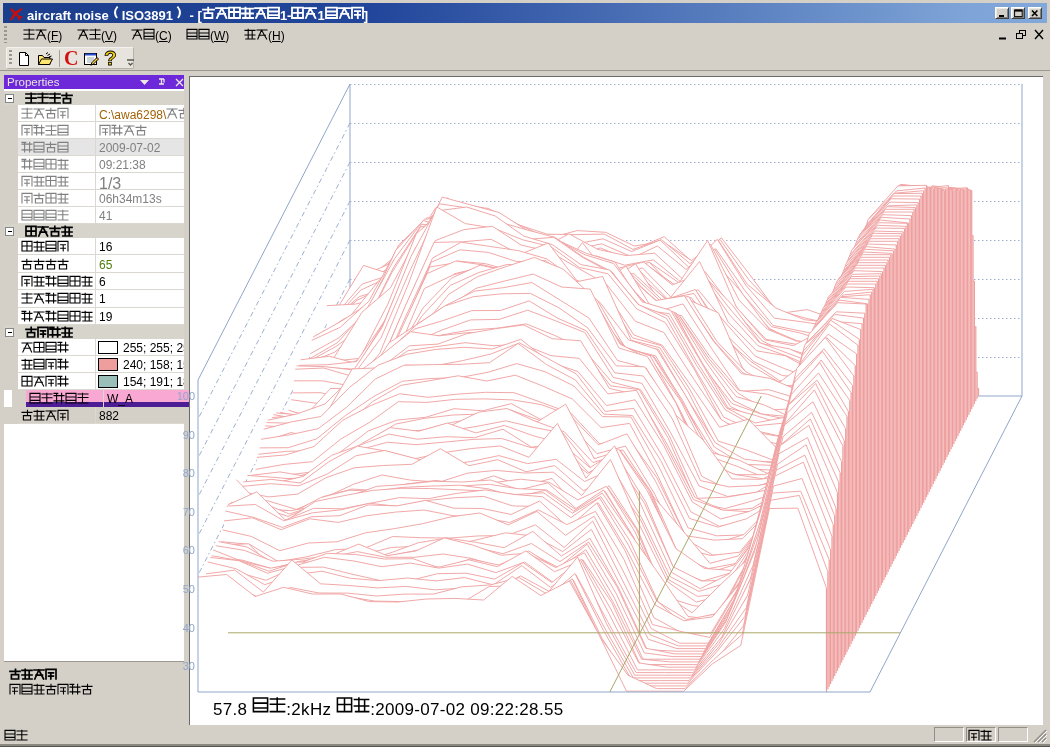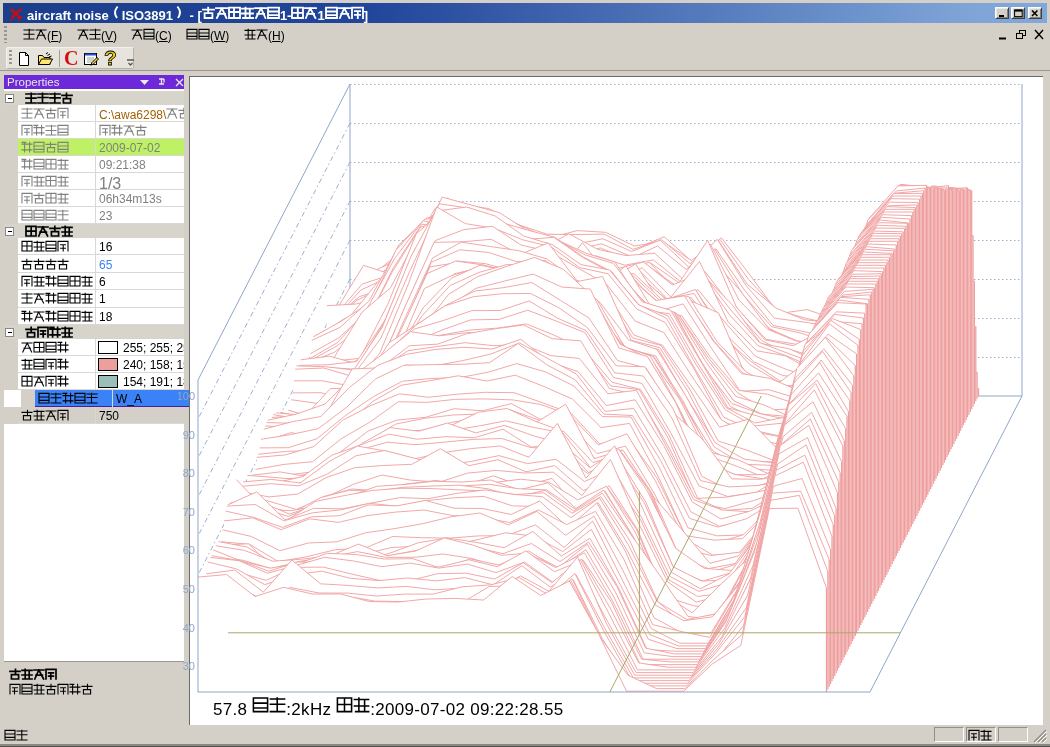--- a/index.html
+++ b/index.html
@@ -111,21 +111,21 @@
 <div style="position:absolute;left:4px;top:122px;width:180px;height:17px;background:#fff;border-bottom:1px solid #dbd8d2">
     <div style="position:absolute;left:0;top:0;width:14px;height:17px;background:#d4d0c8"></div>
     <div style="position:absolute;left:90.5px;top:0;width:1px;height:17px;background:#dbd8d2"></div>
     <div style="position:absolute;left:17px;top:2.0px"><svg width="48" height="12" viewBox="0 0 48 12" style="vertical-align:0px">
         <path d="M1.0 1.4L11.0 1.4M1.0 1.4L1.0 11.0M11.0 1.4L11.0 11.0M3.6 4.8L8.4 4.8M3.6 8.2L8.4 8.2M6.0 4.8L6.0 11.0M15.6 1.4L15.6 11.0M20.6 1.4L20.6 11.0M13.0 3.6L23.0 3.6M13.0 8.9L23.0 8.9M13.0 1.4L16.8 1.4M25.0 2.0L35.0 2.0M25.0 6.5L35.0 6.5M25.0 11.0L35.0 11.0M30.5 1.4L30.5 11.0M37.0 1.4L47.0 1.4M37.0 1.4L37.0 11.0M47.0 1.4L47.0 11.0M37.0 5.0L47.0 5.0M37.0 8.4L47.0 8.4M37.0 11.0L47.0 11.0" stroke="#808080" stroke-width="1.09" fill="none" stroke-linecap="square"></path>
       </svg></div>
     <div style="position:absolute;left:95px;top:2.0px;width:85px;overflow:hidden;color:#808080;font-size:12px;white-space:nowrap"><svg width="48" height="12" viewBox="0 0 48 12" style="vertical-align:0px">
         <path d="M1.0 1.4L11.0 1.4M1.0 1.4L1.0 11.0M11.0 1.4L11.0 11.0M3.6 4.8L8.4 4.8M3.6 8.2L8.4 8.2M6.5 4.8L6.5 11.0M15.6 1.4L15.6 11.0M20.6 1.4L20.6 11.0M13.0 4.1L23.0 4.1M13.0 8.9L23.0 8.9M13.0 1.4L16.8 1.4M25.0 2.0L35.0 2.0M30.2 2.0L25.8 11.0M30.2 2.0L34.6 11.0M27.0 7.2L33.4 7.2M37.0 3.4L47.0 3.4M41.8 1.4L41.8 6.6M38.4 6.6L45.6 6.6M38.4 6.6L38.4 11.0M45.6 6.6L45.6 11.0M38.4 11.0L45.6 11.0" stroke="#808080" stroke-width="1.09" fill="none" stroke-linecap="square"></path>
       </svg></div>
   </div>
-<div style="position:absolute;left:4px;top:139px;width:180px;height:17px;background:#bef264;border-bottom:1px solid #dbd8d2">
+<div style="position:absolute;left:4px;top:139px;width:180px;height:17px;background:#e5e5e5;border-bottom:1px solid #dbd8d2">
     <div style="position:absolute;left:0;top:0;width:14px;height:17px;background:#d4d0c8"></div>
     <div style="position:absolute;left:90.5px;top:0;width:1px;height:17px;background:#dbd8d2"></div>
     <div style="position:absolute;left:17px;top:2.0px"><svg width="48" height="12" viewBox="0 0 48 12" style="vertical-align:0px">
         <path d="M3.6 1.4L3.6 11.0M8.6 1.4L8.6 11.0M1.0 3.1L11.0 3.1M1.0 8.9L11.0 8.9M1.0 1.4L4.8 1.4M13.0 1.4L23.0 1.4M13.0 1.4L13.0 11.0M23.0 1.4L23.0 11.0M13.0 5.0L23.0 5.0M13.0 8.4L23.0 8.4M13.0 11.0L23.0 11.0M25.0 3.4L35.0 3.4M29.5 1.4L29.5 6.6M26.4 6.6L33.6 6.6M26.4 6.6L26.4 11.0M33.6 6.6L33.6 11.0M26.4 11.0L33.6 11.0M37.0 1.4L47.0 1.4M37.0 1.4L37.0 11.0M47.0 1.4L47.0 11.0M37.0 5.0L47.0 5.0M37.0 8.4L47.0 8.4M37.0 11.0L47.0 11.0" stroke="#808080" stroke-width="1.09" fill="none" stroke-linecap="square"></path>
       </svg></div>
     <div style="position:absolute;left:95px;top:2.0px;width:85px;overflow:hidden;color:#808080;font-size:12px;white-space:nowrap"><span style="white-space:pre">2009-07-02</span></div>
   </div>
 <div style="position:absolute;left:4px;top:156px;width:180px;height:17px;background:#fff;border-bottom:1px solid #dbd8d2">
     <div style="position:absolute;left:0;top:0;width:14px;height:17px;background:#d4d0c8"></div>
     <div style="position:absolute;left:90.5px;top:0;width:1px;height:17px;background:#dbd8d2"></div>
@@ -149,21 +149,21 @@
         <path d="M1.0 1.4L11.0 1.4M1.0 1.4L1.0 11.0M11.0 1.4L11.0 11.0M3.6 4.8L8.4 4.8M3.6 8.2L8.4 8.2M6.0 4.8L6.0 11.0M13.0 3.4L23.0 3.4M18.0 1.4L18.0 6.6M14.4 6.6L21.6 6.6M14.4 6.6L14.4 11.0M21.6 6.6L21.6 11.0M14.4 11.0L21.6 11.0M25.0 1.4L35.0 1.4M25.0 11.0L35.0 11.0M25.0 1.4L25.0 11.0M35.0 1.4L35.0 11.0M25.0 6.0L35.0 6.0M30.0 1.4L30.0 11.0M37.0 2.4L47.0 2.4M40.2 1.4L40.2 11.0M44.2 2.4L44.2 11.0M37.0 7.0L47.0 7.0M37.8 11.0L47.0 11.0" stroke="#808080" stroke-width="1.09" fill="none" stroke-linecap="square"></path>
       </svg></div>
     <div style="position:absolute;left:95px;top:2.0px;width:85px;overflow:hidden;color:#808080;font-size:12px;white-space:nowrap"><span style="white-space:pre">06h34m13s</span></div>
   </div>
 <div style="position:absolute;left:4px;top:207px;width:180px;height:17px;background:#fff;border-bottom:1px solid #dbd8d2">
     <div style="position:absolute;left:0;top:0;width:14px;height:17px;background:#d4d0c8"></div>
     <div style="position:absolute;left:90.5px;top:0;width:1px;height:17px;background:#dbd8d2"></div>
     <div style="position:absolute;left:17px;top:2.0px"><svg width="48" height="12" viewBox="0 0 48 12" style="vertical-align:0px">
         <path d="M1.0 1.4L11.0 1.4M1.0 1.4L1.0 11.0M11.0 1.4L11.0 11.0M1.0 5.0L11.0 5.0M1.0 8.4L11.0 8.4M1.0 11.0L11.0 11.0M13.0 1.4L23.0 1.4M13.0 1.4L13.0 11.0M23.0 1.4L23.0 11.0M13.0 5.0L23.0 5.0M13.0 8.4L23.0 8.4M13.0 11.0L23.0 11.0M25.0 1.4L35.0 1.4M25.0 1.4L25.0 11.0M35.0 1.4L35.0 11.0M25.0 5.0L35.0 5.0M25.0 8.4L35.0 8.4M25.0 11.0L35.0 11.0M37.0 2.0L47.0 2.0M37.0 5.8L47.0 5.8M37.0 11.0L47.0 11.0M41.8 1.4L41.8 11.0" stroke="#808080" stroke-width="1.09" fill="none" stroke-linecap="square"></path>
       </svg></div>
-    <div style="position:absolute;left:95px;top:2.0px;width:85px;overflow:hidden;color:#808080;font-size:12px;white-space:nowrap"><span style="white-space:pre">23</span></div>
+    <div style="position:absolute;left:95px;top:2.0px;width:85px;overflow:hidden;color:#808080;font-size:12px;white-space:nowrap"><span style="white-space:pre">41</span></div>
   </div>
 <div style="position:absolute;left:4px;top:224px;width:180px;height:14px;background:#d7d4cc">
     <div style="position:absolute;left:1px;top:2.5px;width:9px;height:9px;background:#fff;border:1px solid #888">
       <div style="position:absolute;left:1.5px;top:3.5px;width:4px;height:1px;background:#000"></div>
     </div>
     <div style="position:absolute;left:21px;top:1px"><svg width="48" height="12" viewBox="0 0 48 12" style="vertical-align:0px">
         <path d="M1.0 1.4L11.0 1.4M1.0 11.0L11.0 11.0M1.0 1.4L1.0 11.0M11.0 1.4L11.0 11.0M1.0 6.2L11.0 6.2M6.2 1.4L6.2 11.0M13.0 2.0L23.0 2.0M17.8 2.0L13.8 11.0M17.8 2.0L22.6 11.0M15.0 7.2L21.4 7.2M25.0 3.4L35.0 3.4M29.8 1.4L29.8 6.6M26.4 6.6L33.6 6.6M26.4 6.6L26.4 11.0M33.6 6.6L33.6 11.0M26.4 11.0L33.6 11.0M37.0 2.4L47.0 2.4M40.2 1.4L40.2 11.0M44.2 2.4L44.2 11.0M37.0 7.0L47.0 7.0M37.8 11.0L47.0 11.0" stroke="#000" stroke-width="1.69" fill="none" stroke-linecap="square"></path>
       </svg></div>
   </div>
 <div style="position:absolute;left:4px;top:238px;width:180px;height:17.4px;background:#fff;border-bottom:1px solid #dbd8d2">
@@ -173,21 +173,21 @@
         <path d="M1.0 1.4L11.0 1.4M1.0 11.0L11.0 11.0M1.0 1.4L1.0 11.0M11.0 1.4L11.0 11.0M1.0 6.0L11.0 6.0M6.0 1.4L6.0 11.0M13.0 2.4L23.0 2.4M16.2 1.4L16.2 11.0M20.2 2.4L20.2 11.0M13.0 7.0L23.0 7.0M13.8 11.0L23.0 11.0M25.0 1.4L35.0 1.4M25.0 1.4L25.0 11.0M35.0 1.4L35.0 11.0M25.0 5.0L35.0 5.0M25.0 8.4L35.0 8.4M25.0 11.0L35.0 11.0M37.0 1.4L47.0 1.4M37.0 1.4L37.0 11.0M47.0 1.4L47.0 11.0M39.6 4.8L44.4 4.8M39.6 8.2L44.4 8.2M42.2 4.8L42.2 11.0" stroke="#000" stroke-width="1.09" fill="none" stroke-linecap="square"></path>
       </svg></div>
     <div style="position:absolute;left:95px;top:2.1999999999999993px;width:85px;overflow:hidden;color:#000;font-size:12px;white-space:nowrap"><span style="white-space:pre">16</span></div>
   </div>
 <div style="position:absolute;left:4px;top:255.4px;width:180px;height:17.4px;background:#fff;border-bottom:1px solid #dbd8d2">
     <div style="position:absolute;left:0;top:0;width:14px;height:17.4px;background:#d4d0c8"></div>
     <div style="position:absolute;left:90.5px;top:0;width:1px;height:17.4px;background:#dbd8d2"></div>
     <div style="position:absolute;left:17px;top:2.1999999999999993px"><svg width="48" height="12" viewBox="0 0 48 12" style="vertical-align:0px">
         <path d="M1.0 3.4L11.0 3.4M5.8 1.4L5.8 6.6M2.4 6.6L9.6 6.6M2.4 6.6L2.4 11.0M9.6 6.6L9.6 11.0M2.4 11.0L9.6 11.0M13.0 3.4L23.0 3.4M17.5 1.4L17.5 6.6M14.4 6.6L21.6 6.6M14.4 6.6L14.4 11.0M21.6 6.6L21.6 11.0M14.4 11.0L21.6 11.0M25.0 3.4L35.0 3.4M29.8 1.4L29.8 6.6M26.4 6.6L33.6 6.6M26.4 6.6L26.4 11.0M33.6 6.6L33.6 11.0M26.4 11.0L33.6 11.0M37.0 3.4L47.0 3.4M42.0 1.4L42.0 6.6M38.4 6.6L45.6 6.6M38.4 6.6L38.4 11.0M45.6 6.6L45.6 11.0M38.4 11.0L45.6 11.0" stroke="#000" stroke-width="1.09" fill="none" stroke-linecap="square"></path>
       </svg></div>
-    <div style="position:absolute;left:95px;top:2.1999999999999993px;width:85px;overflow:hidden;color:#3b82f6;font-size:12px;white-space:nowrap"><span style="white-space:pre">65</span></div>
+    <div style="position:absolute;left:95px;top:2.1999999999999993px;width:85px;overflow:hidden;color:#4d7c0f;font-size:12px;white-space:nowrap"><span style="white-space:pre">65</span></div>
   </div>
 <div style="position:absolute;left:4px;top:272.8px;width:180px;height:17.4px;background:#fff;border-bottom:1px solid #dbd8d2">
     <div style="position:absolute;left:0;top:0;width:14px;height:17.4px;background:#d4d0c8"></div>
     <div style="position:absolute;left:90.5px;top:0;width:1px;height:17.4px;background:#dbd8d2"></div>
     <div style="position:absolute;left:17px;top:2.1999999999999993px"><svg width="72" height="12" viewBox="0 0 72 12" style="vertical-align:0px">
         <path d="M1.0 1.4L11.0 1.4M1.0 1.4L1.0 11.0M11.0 1.4L11.0 11.0M3.6 4.8L8.4 4.8M3.6 8.2L8.4 8.2M5.8 4.8L5.8 11.0M13.0 2.4L23.0 2.4M16.2 1.4L16.2 11.0M20.2 2.4L20.2 11.0M13.0 7.0L23.0 7.0M13.8 11.0L23.0 11.0M27.6 1.4L27.6 11.0M32.6 1.4L32.6 11.0M25.0 3.1L35.0 3.1M25.0 8.9L35.0 8.9M25.0 1.4L28.8 1.4M37.0 1.4L47.0 1.4M37.0 1.4L37.0 11.0M47.0 1.4L47.0 11.0M37.0 5.0L47.0 5.0M37.0 8.4L47.0 8.4M37.0 11.0L47.0 11.0M49.0 1.4L59.0 1.4M49.0 11.0L59.0 11.0M49.0 1.4L49.0 11.0M59.0 1.4L59.0 11.0M49.0 6.0L59.0 6.0M54.0 1.4L54.0 11.0M61.0 2.4L71.0 2.4M64.2 1.4L64.2 11.0M68.2 2.4L68.2 11.0M61.0 7.0L71.0 7.0M61.8 11.0L71.0 11.0" stroke="#000" stroke-width="1.09" fill="none" stroke-linecap="square"></path>
       </svg></div>
     <div style="position:absolute;left:95px;top:2.1999999999999993px;width:85px;overflow:hidden;color:#000;font-size:12px;white-space:nowrap"><span style="white-space:pre">6</span></div>
   </div>
 <div style="position:absolute;left:4px;top:290.2px;width:180px;height:17.4px;background:#fff;border-bottom:1px solid #dbd8d2">
@@ -197,21 +197,21 @@
         <path d="M1.0 2.0L11.0 2.0M1.0 6.0L11.0 6.0M1.0 11.0L11.0 11.0M6.0 1.4L6.0 11.0M13.0 2.0L23.0 2.0M17.5 2.0L13.8 11.0M17.5 2.0L22.6 11.0M15.0 7.2L21.4 7.2M27.6 1.4L27.6 11.0M32.6 1.4L32.6 11.0M25.0 3.1L35.0 3.1M25.0 8.9L35.0 8.9M25.0 1.4L28.8 1.4M37.0 1.4L47.0 1.4M37.0 1.4L37.0 11.0M47.0 1.4L47.0 11.0M37.0 5.0L47.0 5.0M37.0 8.4L47.0 8.4M37.0 11.0L47.0 11.0M49.0 1.4L59.0 1.4M49.0 11.0L59.0 11.0M49.0 1.4L49.0 11.0M59.0 1.4L59.0 11.0M49.0 6.0L59.0 6.0M54.0 1.4L54.0 11.0M61.0 2.4L71.0 2.4M64.2 1.4L64.2 11.0M68.2 2.4L68.2 11.0M61.0 7.0L71.0 7.0M61.8 11.0L71.0 11.0" stroke="#000" stroke-width="1.09" fill="none" stroke-linecap="square"></path>
       </svg></div>
     <div style="position:absolute;left:95px;top:2.1999999999999993px;width:85px;overflow:hidden;color:#000;font-size:12px;white-space:nowrap"><span style="white-space:pre">1</span></div>
   </div>
 <div style="position:absolute;left:4px;top:307.59999999999997px;width:180px;height:17.4px;background:#fff;border-bottom:1px solid #dbd8d2">
     <div style="position:absolute;left:0;top:0;width:14px;height:17.4px;background:#d4d0c8"></div>
     <div style="position:absolute;left:90.5px;top:0;width:1px;height:17.4px;background:#dbd8d2"></div>
     <div style="position:absolute;left:17px;top:2.1999999999999993px"><svg width="72" height="12" viewBox="0 0 72 12" style="vertical-align:0px">
         <path d="M3.6 1.4L3.6 11.0M8.6 1.4L8.6 11.0M1.0 3.4L11.0 3.4M1.0 8.9L11.0 8.9M1.0 1.4L4.8 1.4M13.0 2.0L23.0 2.0M17.5 2.0L13.8 11.0M17.5 2.0L22.6 11.0M15.0 7.2L21.4 7.2M27.6 1.4L27.6 11.0M32.6 1.4L32.6 11.0M25.0 3.1L35.0 3.1M25.0 8.9L35.0 8.9M25.0 1.4L28.8 1.4M37.0 1.4L47.0 1.4M37.0 1.4L37.0 11.0M47.0 1.4L47.0 11.0M37.0 5.0L47.0 5.0M37.0 8.4L47.0 8.4M37.0 11.0L47.0 11.0M49.0 1.4L59.0 1.4M49.0 11.0L59.0 11.0M49.0 1.4L49.0 11.0M59.0 1.4L59.0 11.0M49.0 6.0L59.0 6.0M54.0 1.4L54.0 11.0M61.0 2.4L71.0 2.4M64.2 1.4L64.2 11.0M68.2 2.4L68.2 11.0M61.0 7.0L71.0 7.0M61.8 11.0L71.0 11.0" stroke="#000" stroke-width="1.09" fill="none" stroke-linecap="square"></path>
       </svg></div>
-    <div style="position:absolute;left:95px;top:2.1999999999999993px;width:85px;overflow:hidden;color:#000;font-size:12px;white-space:nowrap"><span style="white-space:pre">18</span></div>
+    <div style="position:absolute;left:95px;top:2.1999999999999993px;width:85px;overflow:hidden;color:#000;font-size:12px;white-space:nowrap"><span style="white-space:pre">19</span></div>
   </div>
 <div style="position:absolute;left:4px;top:324.99999999999994px;width:180px;height:14px;background:#d7d4cc">
     <div style="position:absolute;left:1px;top:2.5px;width:9px;height:9px;background:#fff;border:1px solid #888">
       <div style="position:absolute;left:1.5px;top:3.5px;width:4px;height:1px;background:#000"></div>
     </div>
     <div style="position:absolute;left:21px;top:1px"><svg width="48" height="12" viewBox="0 0 48 12" style="vertical-align:0px">
         <path d="M1.0 3.4L11.0 3.4M6.2 1.4L6.2 6.6M2.4 6.6L9.6 6.6M2.4 6.6L2.4 11.0M9.6 6.6L9.6 11.0M2.4 11.0L9.6 11.0M13.0 1.4L23.0 1.4M13.0 1.4L13.0 11.0M23.0 1.4L23.0 11.0M15.6 4.8L20.4 4.8M15.6 8.2L20.4 8.2M18.2 4.8L18.2 11.0M27.6 1.4L27.6 11.0M32.6 1.4L32.6 11.0M25.0 3.1L35.0 3.1M25.0 8.9L35.0 8.9M25.0 1.4L28.8 1.4M37.0 2.4L47.0 2.4M40.2 1.4L40.2 11.0M44.2 2.4L44.2 11.0M37.0 7.0L47.0 7.0M37.8 11.0L47.0 11.0" stroke="#000" stroke-width="1.69" fill="none" stroke-linecap="square"></path>
       </svg></div>
   </div>
 <div style="position:absolute;left:4px;top:338.99999999999994px;width:180px;height:17px;background:#fff;border-bottom:1px solid #dbd8d2">
@@ -234,35 +234,35 @@
   </div>
 <div style="position:absolute;left:4px;top:372.99999999999994px;width:180px;height:17px;background:#fff;border-bottom:1px solid #dbd8d2">
     <div style="position:absolute;left:0;top:0;width:14px;height:17px;background:#d4d0c8"></div>
     <div style="position:absolute;left:90.5px;top:0;width:1px;height:17px;background:#dbd8d2"></div>
     <div style="position:absolute;left:17px;top:2.0px"><svg width="48" height="12" viewBox="0 0 48 12" style="vertical-align:0px">
         <path d="M1.0 1.4L11.0 1.4M1.0 11.0L11.0 11.0M1.0 1.4L1.0 11.0M11.0 1.4L11.0 11.0M1.0 6.2L11.0 6.2M6.2 1.4L6.2 11.0M13.0 2.0L23.0 2.0M17.8 2.0L13.8 11.0M17.8 2.0L22.6 11.0M15.0 7.2L21.4 7.2M25.0 1.4L35.0 1.4M25.0 1.4L25.0 11.0M35.0 1.4L35.0 11.0M27.6 4.8L32.4 4.8M27.6 8.2L32.4 8.2M30.2 4.8L30.2 11.0M39.6 1.4L39.6 11.0M44.6 1.4L44.6 11.0M37.0 4.1L47.0 4.1M37.0 8.9L47.0 8.9M37.0 1.4L40.8 1.4" stroke="#000" stroke-width="1.09" fill="none" stroke-linecap="square"></path>
       </svg></div>
     <div style="position:absolute;left:94px;top:2.0px;width:20px;height:13px;background:#9abfb9;border:1px solid #000"></div>
     <div style="position:absolute;left:119px;top:2.0px;width:61px;overflow:hidden;color:#000;font-size:12px;white-space:nowrap"><span style="white-space:pre">154;&nbsp;191;&nbsp;18</span></div>
   </div>
-<div style="position:absolute;left:21px;top:389.99999999999994px;width:180px;height:17px;background:#3b82f6;border-bottom:1px solid #4c1d95">
+<div style="position:absolute;left:12px;top:389.99999999999994px;width:180px;height:17px;background:#f9a8d4;border-bottom:5px solid #4c1d95">
     <div style="position:absolute;left:0;top:0;width:14px;height:17px;background:#d4d0c8"></div>
     <div style="position:absolute;left:90.5px;top:0;width:1px;height:17px;background:#dbd8d2"></div>
     <div style="position:absolute;left:17px;top:2.0px"><svg width="60" height="12" viewBox="0 0 60 12" style="vertical-align:0px">
         <path d="M1.0 1.4L11.0 1.4M1.0 1.4L1.0 11.0M11.0 1.4L11.0 11.0M1.0 5.0L11.0 5.0M1.0 8.4L11.0 8.4M1.0 11.0L11.0 11.0M13.0 2.0L23.0 2.0M13.0 5.8L23.0 5.8M13.0 11.0L23.0 11.0M17.8 1.4L17.8 11.0M27.6 1.4L27.6 11.0M32.6 1.4L32.6 11.0M25.0 3.6L35.0 3.6M25.0 8.9L35.0 8.9M25.0 1.4L28.8 1.4M37.0 1.4L47.0 1.4M37.0 1.4L37.0 11.0M47.0 1.4L47.0 11.0M37.0 5.0L47.0 5.0M37.0 8.4L47.0 8.4M37.0 11.0L47.0 11.0M49.0 2.0L59.0 2.0M49.0 5.5L59.0 5.5M49.0 11.0L59.0 11.0M53.5 1.4L53.5 11.0" stroke="#000" stroke-width="1.09" fill="none" stroke-linecap="square"></path>
       </svg></div>
     <div style="position:absolute;left:95px;top:2.0px;width:85px;overflow:hidden;color:#000;font-size:12px;white-space:nowrap"><span style="white-space:pre">W_A</span></div>
   </div>
 <div style="position:absolute;left:4px;top:406.99999999999994px;width:180px;height:17px;background:#d4d0c8;border-bottom:1px solid #dbd8d2">
     <div style="position:absolute;left:0;top:0;width:14px;height:17px;background:#d4d0c8"></div>
     <div style="position:absolute;left:90.5px;top:0;width:1px;height:17px;background:#dbd8d2"></div>
     <div style="position:absolute;left:17px;top:2.0px"><svg width="48" height="12" viewBox="0 0 48 12" style="vertical-align:0px">
         <path d="M1.0 3.4L11.0 3.4M6.5 1.4L6.5 6.6M2.4 6.6L9.6 6.6M2.4 6.6L2.4 11.0M9.6 6.6L9.6 11.0M2.4 11.0L9.6 11.0M13.0 2.4L23.0 2.4M16.2 1.4L16.2 11.0M20.2 2.4L20.2 11.0M13.0 7.0L23.0 7.0M13.8 11.0L23.0 11.0M25.0 2.0L35.0 2.0M29.8 2.0L25.8 11.0M29.8 2.0L34.6 11.0M27.0 7.2L33.4 7.2M37.0 1.4L47.0 1.4M37.0 1.4L37.0 11.0M47.0 1.4L47.0 11.0M39.6 4.8L44.4 4.8M39.6 8.2L44.4 8.2M41.8 4.8L41.8 11.0" stroke="#000" stroke-width="1.09" fill="none" stroke-linecap="square"></path>
       </svg></div>
-    <div style="position:absolute;left:95px;top:2.0px;width:85px;overflow:hidden;color:#000;font-size:12px;white-space:nowrap"><span style="white-space:pre">750</span></div>
+    <div style="position:absolute;left:95px;top:2.0px;width:85px;overflow:hidden;color:#000;font-size:12px;white-space:nowrap"><span style="white-space:pre">882</span></div>
   </div>
 <div class="abs" style="left:4px;top:661px;width:180px;height:63px;background:#d4d0c8;border-top:1px solid #9c988f">
     <div class="abs" style="left:5px;top:6px"><svg width="48" height="12" viewBox="0 0 48 12" style="vertical-align:0px">
         <path d="M1.0 3.4L11.0 3.4M6.5 1.4L6.5 6.6M2.4 6.6L9.6 6.6M2.4 6.6L2.4 11.0M9.6 6.6L9.6 11.0M2.4 11.0L9.6 11.0M13.0 2.4L23.0 2.4M16.2 1.4L16.2 11.0M20.2 2.4L20.2 11.0M13.0 7.0L23.0 7.0M13.8 11.0L23.0 11.0M25.0 2.0L35.0 2.0M29.8 2.0L25.8 11.0M29.8 2.0L34.6 11.0M27.0 7.2L33.4 7.2M37.0 1.4L47.0 1.4M37.0 1.4L37.0 11.0M47.0 1.4L47.0 11.0M39.6 4.8L44.4 4.8M39.6 8.2L44.4 8.2M41.8 4.8L41.8 11.0" stroke="#000" stroke-width="1.69" fill="none" stroke-linecap="square"></path>
       </svg></div>
     <div class="abs" style="left:5px;top:21px"><svg width="84" height="12" viewBox="0 0 84 12" style="vertical-align:0px">
         <path d="M1.0 1.4L11.0 1.4M1.0 1.4L1.0 11.0M11.0 1.4L11.0 11.0M3.6 4.8L8.4 4.8M3.6 8.2L8.4 8.2M5.5 4.8L5.5 11.0M13.0 1.4L23.0 1.4M13.0 1.4L13.0 11.0M23.0 1.4L23.0 11.0M13.0 5.0L23.0 5.0M13.0 8.4L23.0 8.4M13.0 11.0L23.0 11.0M25.0 2.4L35.0 2.4M28.2 1.4L28.2 11.0M32.2 2.4L32.2 11.0M25.0 7.0L35.0 7.0M25.8 11.0L35.0 11.0M37.0 3.4L47.0 3.4M42.0 1.4L42.0 6.6M38.4 6.6L45.6 6.6M38.4 6.6L38.4 11.0M45.6 6.6L45.6 11.0M38.4 11.0L45.6 11.0M49.0 1.4L59.0 1.4M49.0 1.4L49.0 11.0M59.0 1.4L59.0 11.0M51.6 4.8L56.4 4.8M51.6 8.2L56.4 8.2M54.5 4.8L54.5 11.0M63.6 1.4L63.6 11.0M68.6 1.4L68.6 11.0M61.0 4.1L71.0 4.1M61.0 8.9L71.0 8.9M61.0 1.4L64.8 1.4M73.0 3.4L83.0 3.4M78.5 1.4L78.5 6.6M74.4 6.6L81.6 6.6M74.4 6.6L74.4 11.0M81.6 6.6L81.6 11.0M74.4 11.0L81.6 11.0" stroke="#000" stroke-width="1.09" fill="none" stroke-linecap="square"></path>
       </svg></div>
   </div>
 <div class="abs" style="left:188.5px;top:75.5px;width:854px;height:649px;background:#6a6a6a"></div>

